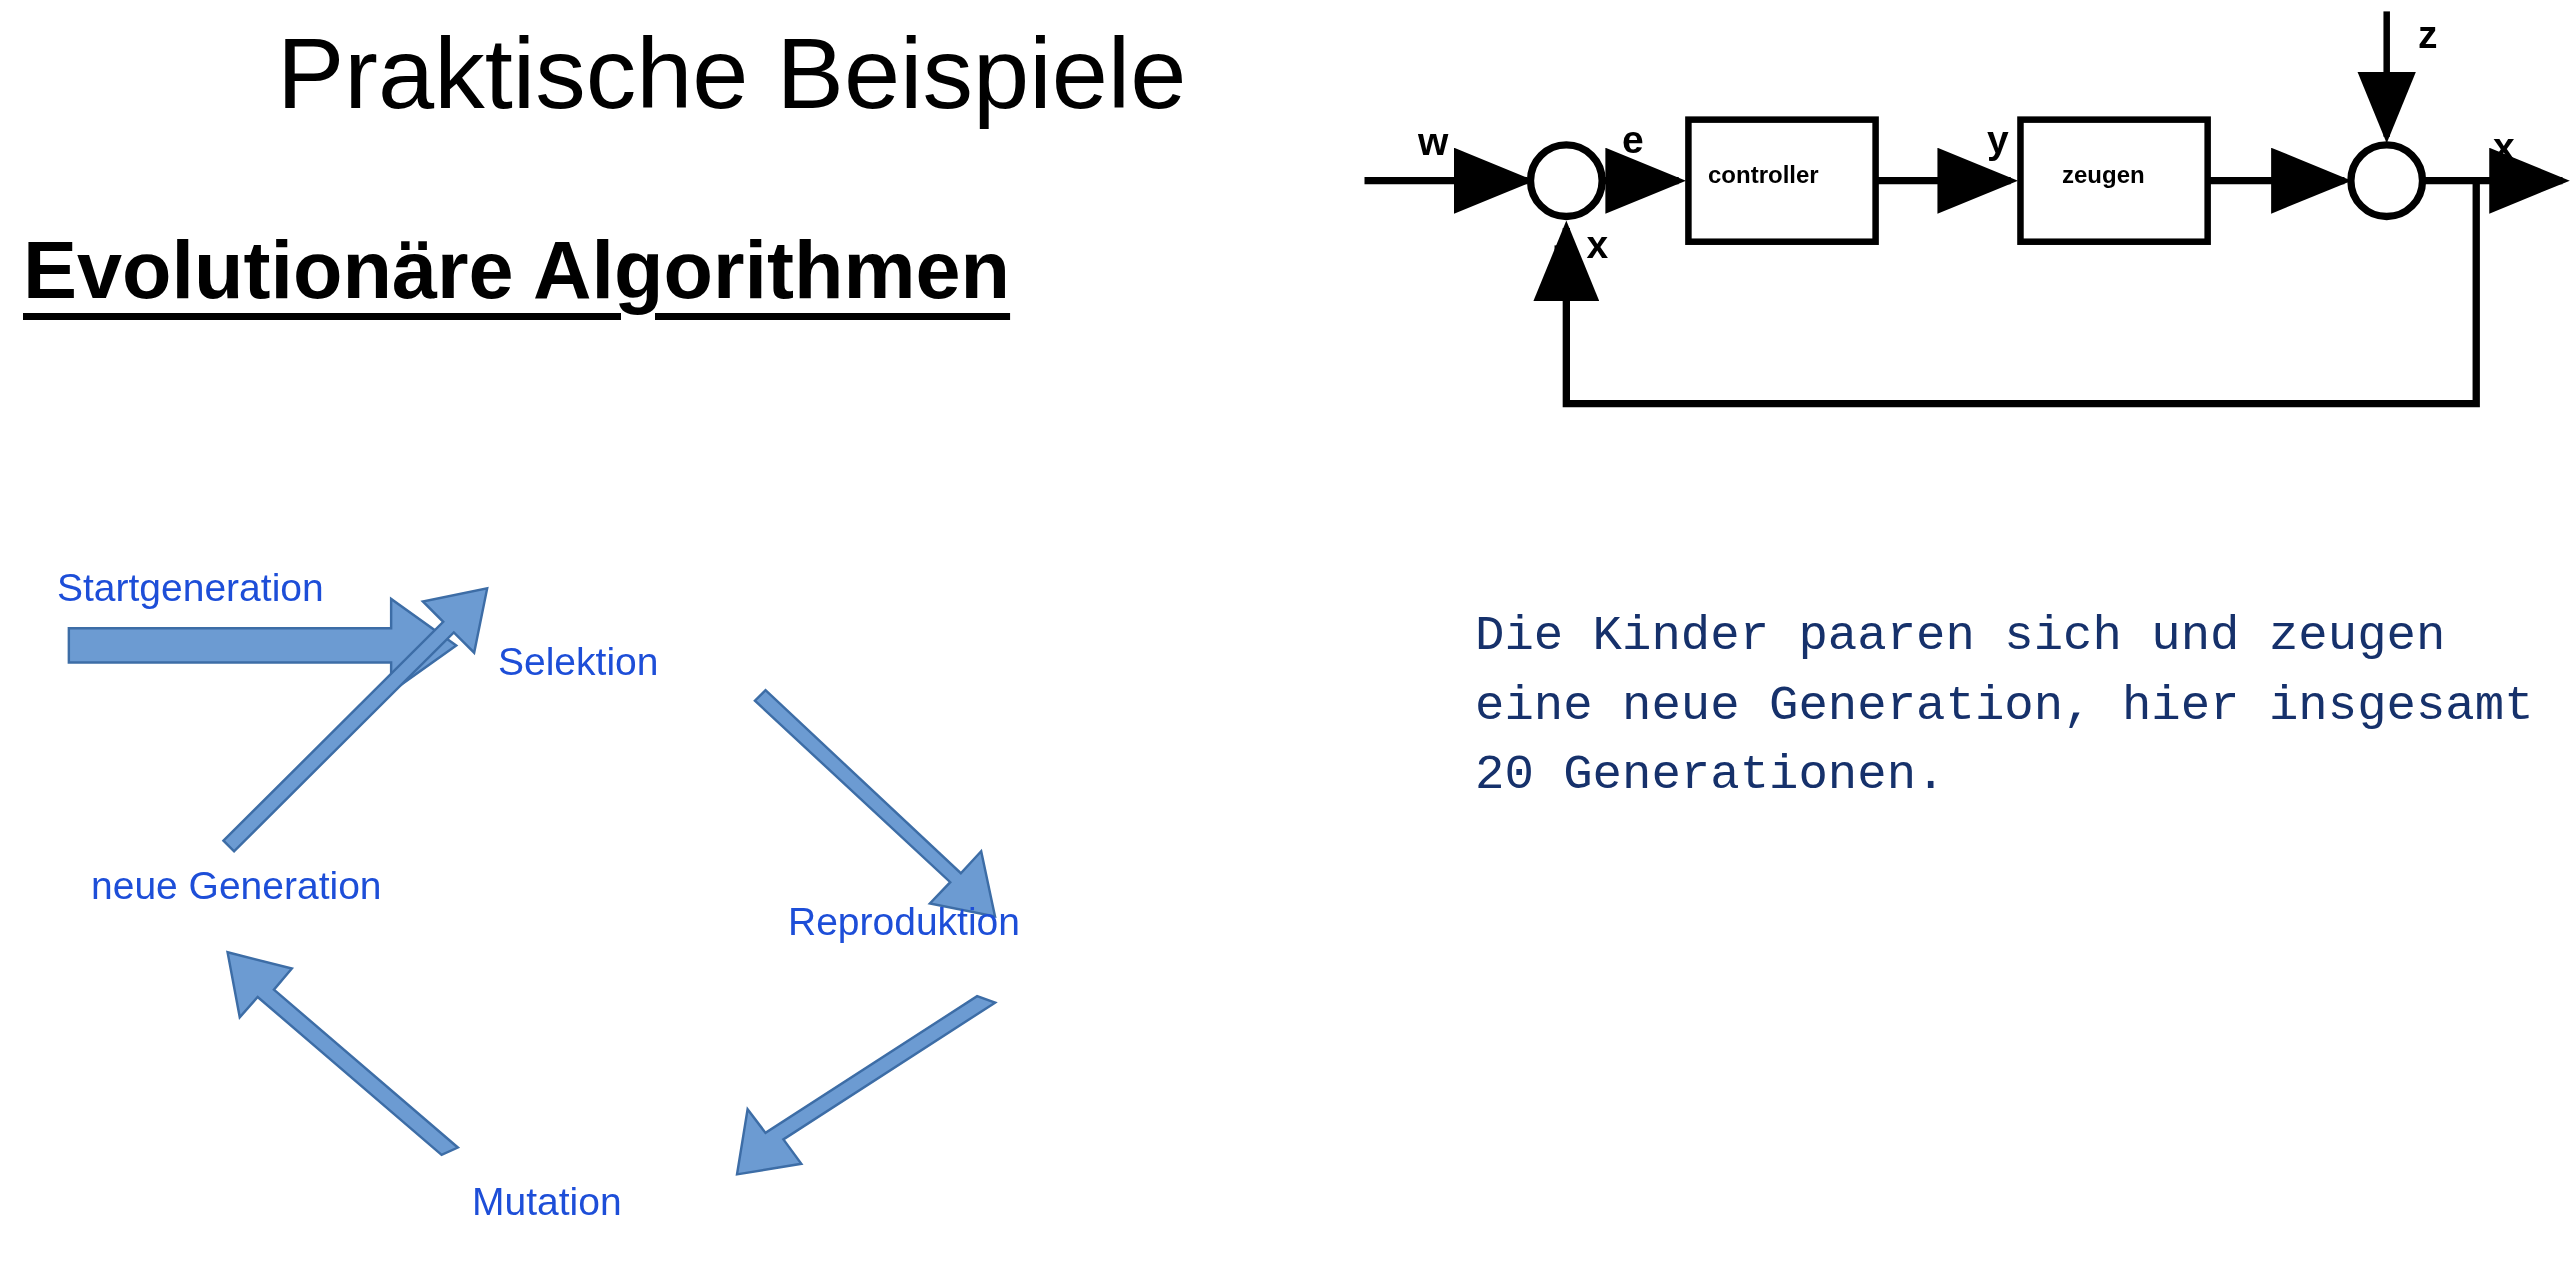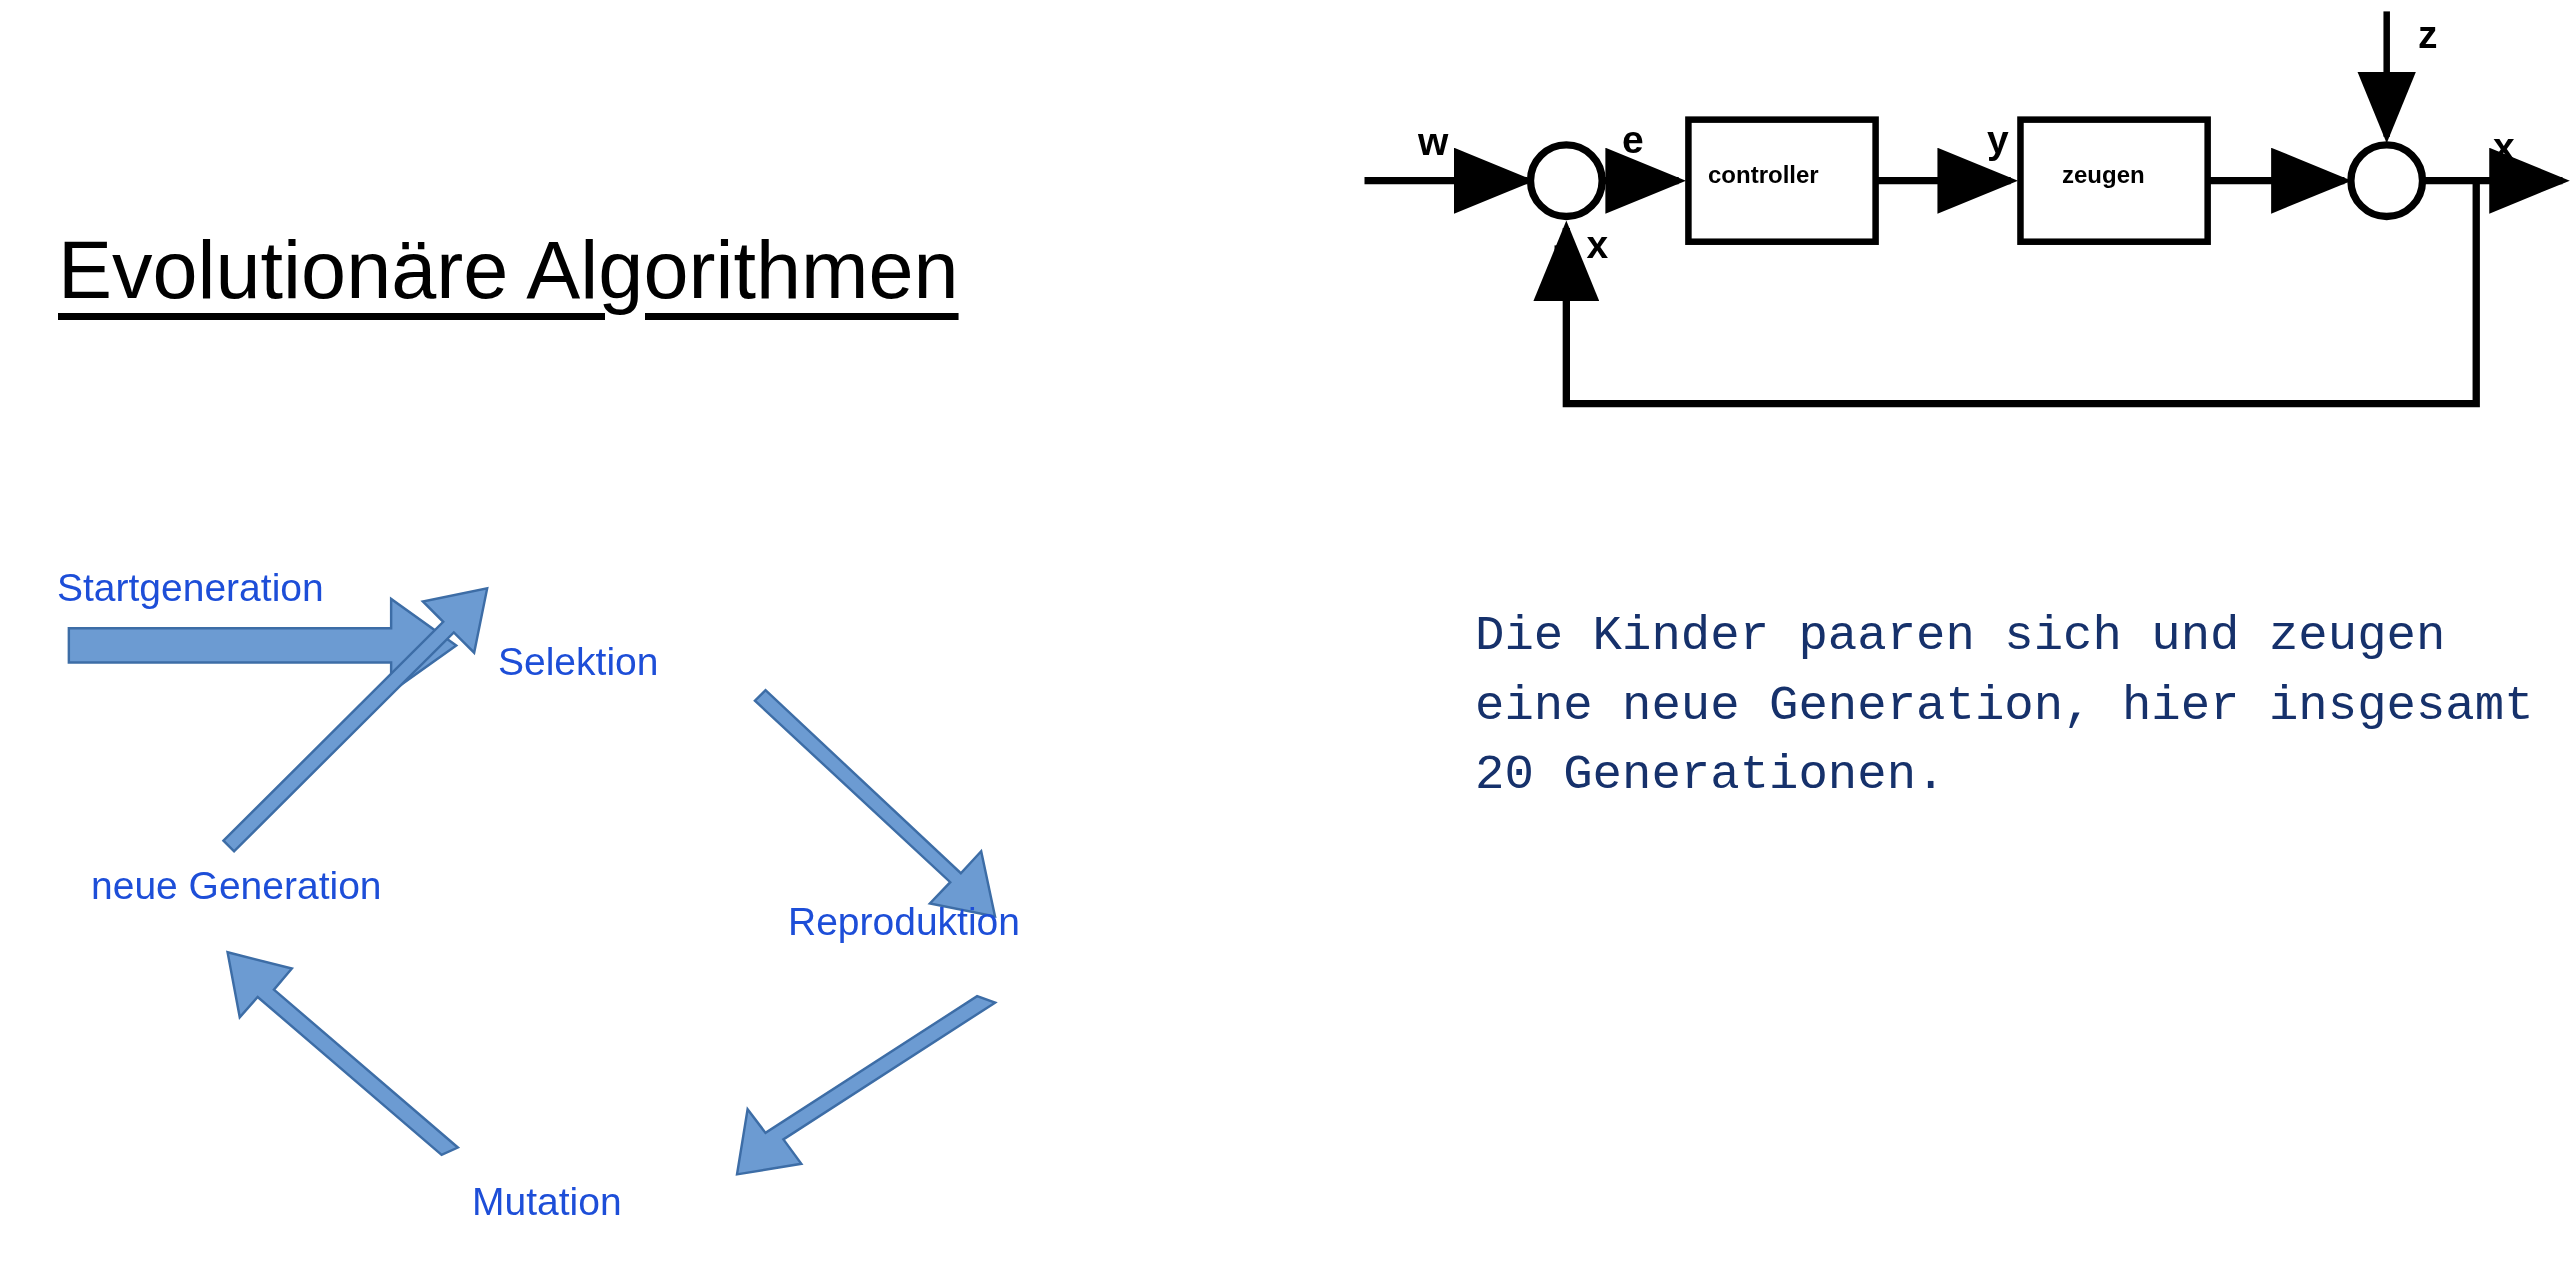--- a/index.html
+++ b/index.html
@@ -27,27 +27,26 @@
     font-weight: 400;
     white-space: nowrap;
     color: #000000;
   }
   .slide-subtitle {
     position: absolute;
     left: 23px;
     top: 230px;
     font-size: 81px;
     line-height: 1.0;
-    font-weight: 400;
+    font-weight: 700;
     white-space: nowrap;
     color: #000000;
     text-decoration: underline;
     text-decoration-thickness: 7.3px;
     text-underline-offset: 14.7px;
-    margin-left: 35px;
   }
 
   
   .cycle-label {
     position: absolute;
     font-size: 39px;
     line-height: 1.0;
     font-weight: 400;
     white-space: nowrap;
     color: #1d4ed8;
@@ -105,20 +104,21 @@
     font-weight: 400;
     color: #16316B;
     font-family: Liberation Mono, monospace;
   }
 </style>
 </head>
 <body>
 
 <div id="slide">
 
+  <div class="slide-title">Praktische Beispiele</div>
 
   <div class="slide-subtitle">Evolutionäre Algorithmen</div>
 
   <svg class="layer" viewBox="0 0 3164 1574">
 
     <polygon points="84,772 480,772 480,736 560,793 480,850 480,814 84,814" fill="#6C9BD2" stroke="#3D6DA6" stroke-width="3"></polygon>
 
     <polygon points="282,1053 552,784 527,759 606,743 590,822 565,797 295,1066" fill="#6C9BD2" stroke="#3D6DA6" stroke-width="3" transform="translate(-8,-20) scale(1.0)"></polygon>
 
     <polygon points="940,848 1180,1073 1205,1046 1222,1126 1142,1110 1167,1084 927,861" fill="#6C9BD2" stroke="#3D6DA6" stroke-width="3"></polygon>

